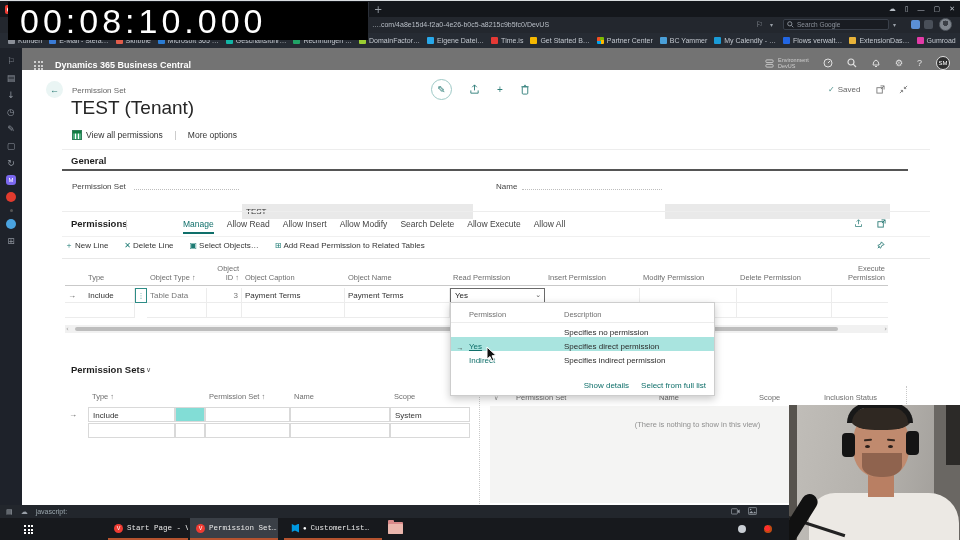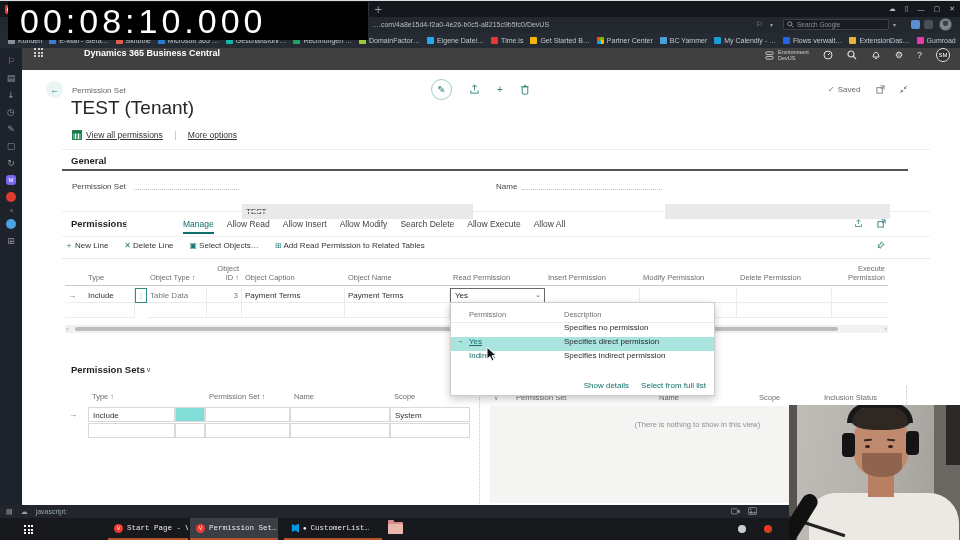--- a/index.html
+++ b/index.html
@@ -43,42 +43,42 @@
     font-size:34px;line-height:38px;letter-spacing:4px;padding-left:12px;box-sizing:border-box;z-index:80;}
 
   
   .vpanel{position:absolute;left:0;top:48px;width:22px;height:457px;background:#1e222a;display:flex;flex-direction:column;align-items:center;gap:7px;padding-top:8px;box-sizing:border-box;z-index:5;}
   .vpanel .pi{font-size:9px;color:#8d939c;line-height:10px;}
   .badge{width:10px;height:10px;border-radius:3px;font-size:6px;color:#fff;display:flex;align-items:center;justify-content:center;}
   .badge.m{background:#7b68ee}.badge.v{background:#e23b2e;border-radius:50%}.badge.b{background:#4aa3e0;border-radius:50%}
   .dotsmall{width:3px;height:3px;border-radius:50%;background:#555;}
 
   
-  .bch{position:absolute;left:22px;top:48px;width:938px;height:22px;background:#404040;display:flex;align-items:flex-start;z-index:4;gap:29px;}
+  .bch{position:absolute;left:22px;top:48px;width:938px;height:22px;background:#737373;display:flex;align-items:flex-end;z-index:4;}
   .waffle{width:9px;height:9px;margin-left:12px;position:relative;flex:none;}
   .waffle i{position:absolute;width:2px;height:2px;background:#cfcfcf;}
   .bchtitle{color:#fff;font-size:9px;margin-left:12px;font-weight:bold;white-space:nowrap;}
   .bchright{margin-left:auto;display:flex;align-items:center;gap:14px;padding-right:10px;}
   .envblock{display:flex;align-items:center;gap:4px;}
   .envtxt{display:flex;flex-direction:column;line-height:6px;}
   .envtxt span{font-size:5.5px;color:#cfcfcf;}
   .hicon{color:#e0e0e0;font-size:9px;line-height:10px;}
   .sm{width:14px;height:14px;border-radius:50%;background:#2f2f2f;border:1px solid #e0e0e0;color:#fff;font-size:6px;display:flex;align-items:center;justify-content:center;box-sizing:border-box;}
 
   
   .bcpage{position:absolute;left:22px;top:70px;width:938px;height:435px;background:#fff;z-index:3;}
   .backbtn{position:absolute;left:24px;top:11px;width:17px;height:17px;border-radius:50%;background:#eaf5f4;color:#2e7d78;font-size:9px;display:flex;align-items:center;justify-content:center;}
   .crumb{position:absolute;left:50px;top:16px;font-size:8px;color:#666;}
   .pgactions{position:absolute;left:409px;top:9px;display:flex;align-items:center;gap:17px;}
   .pencilcirc{width:21px;height:21px;border-radius:50%;border:1px solid #9ec9c6;display:flex;align-items:center;justify-content:center;color:#2e7d78;font-size:10px;box-sizing:border-box;}
   .tealglyph{color:#2e7d78;font-size:10px;}
   .savedwrap{position:absolute;left:806px;top:15px;display:flex;align-items:center;gap:3px;font-size:8px;color:#666;}
   .winicons{position:absolute;left:854px;top:15px;display:flex;gap:14px;color:#7a7a7a;font-size:8px;}
   .pgtitle{position:absolute;left:49px;top:27px;font-size:19px;color:#262626;}
-  .actionbar{position:absolute;left:50px;top:60px;display:flex;align-items:flex-end;gap:12px;font-size:8.5px;color:#333;text-decoration:underline;}
+  .actionbar{position:absolute;left:50px;top:60px;display:flex;align-items:flex-end;gap:12px;font-size:8.5px;color:#333;}
   .vap-ico{width:8px;height:8px;background:
      linear-gradient(#107c41 0 0) 0 0/8px 2.5px no-repeat,
      repeating-linear-gradient(90deg,#4caf7d 0 2px,#fff 2px 3px);border:0.5px solid #2e7d58;}
   .abdiv{width:1px;height:9px;background:#ccc;}
   .hr1{position:absolute;left:40px;top:79px;width:868px;height:1px;background:#ededed;}
   .genhead{position:absolute;left:49px;top:85px;font-size:9.5px;font-weight:bold;color:#1f1f1f;}
   .genrule{position:absolute;left:40px;top:99px;width:846px;height:2px;background:#555;}
   .fld-label{font-size:8px;color:#444;}
   .leader{border-bottom:1px dotted #bdbdbd;}
   .fld-input{height:15px;background:#e9e9e9;font-size:8px;color:#333;line-height:15px;padding-left:4px;box-sizing:border-box;margin-top:24px;}
@@ -126,21 +126,21 @@
   .rpgrid{display:grid;grid-template-columns:22px 143px 100px 65px 85px;}
   .rphdr{position:absolute;left:468px;top:322px;width:415px;}
   .rphdr .hc{font-size:7.5px;color:#6e6e6e;padding:1px 4px;box-sizing:border-box;}
   .rpbox{position:absolute;left:468px;top:336px;width:415px;height:97px;background:#f4f4f3;}
   .rpmsg{position:absolute;left:0;top:14px;width:100%;text-align:center;font-size:7.5px;color:#8f8f8f;}
 
   
   .dropdown{position:absolute;left:450px;top:302px;width:265px;height:94px;background:#fff;border:1px solid #cdcdcd;box-shadow:0 3px 8px rgba(0,0,0,.22);z-index:40;box-sizing:border-box;}
   .ddhdr{display:flex;font-size:7.5px;color:#707070;padding:7px 0 3px;border-bottom:1px solid #ececec;}
   .ddhdr .c1{width:113px;padding-left:18px;box-sizing:border-box;}
-  .ddrow{display:flex;height:14px;align-items:flex-start;font-size:8px;}
+  .ddrow{display:flex;height:14px;align-items:flex-end;font-size:8px;}
   .ddrow .ar{width:18px;text-align:center;color:#444;font-size:7px;}
   .ddrow .pm{width:95px;color:#0f6f6a;}
   .ddrow .ds{color:#2b2b2b;}
   .ddrow.sel{background:#a9e4df;}
   .ddrow.sel .pm{text-decoration:underline;}
   .ddfoot{position:absolute;right:8px;bottom:5px;display:flex;gap:12px;font-size:8px;color:#0f6f6a;}
 
   
   .cursor{position:absolute;left:486px;top:346px;z-index:60;}
 

